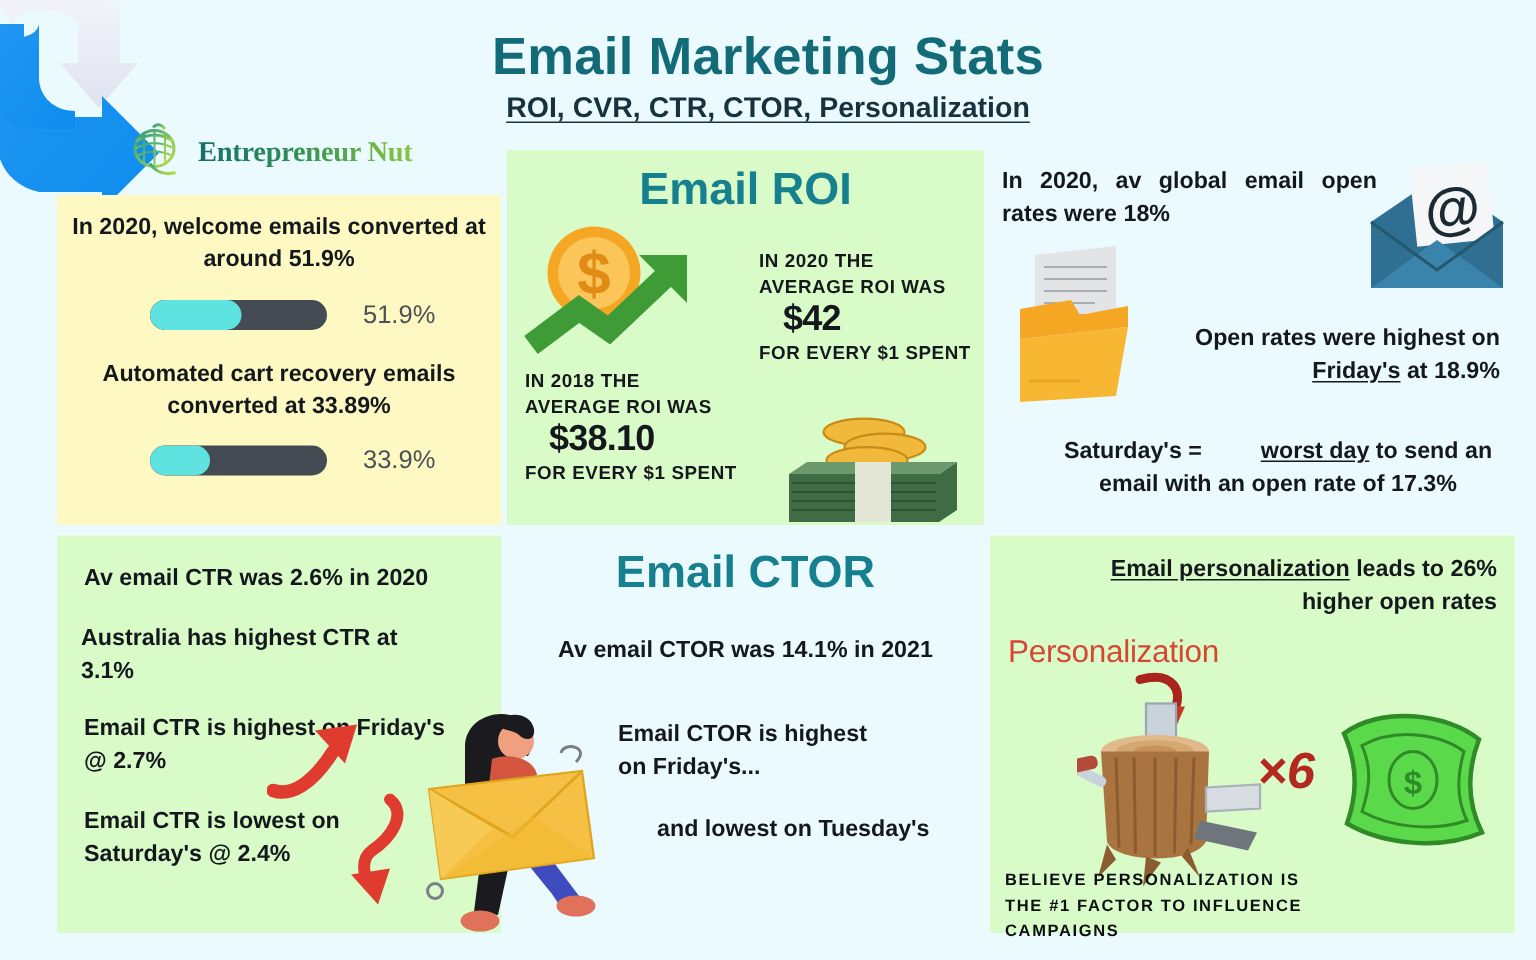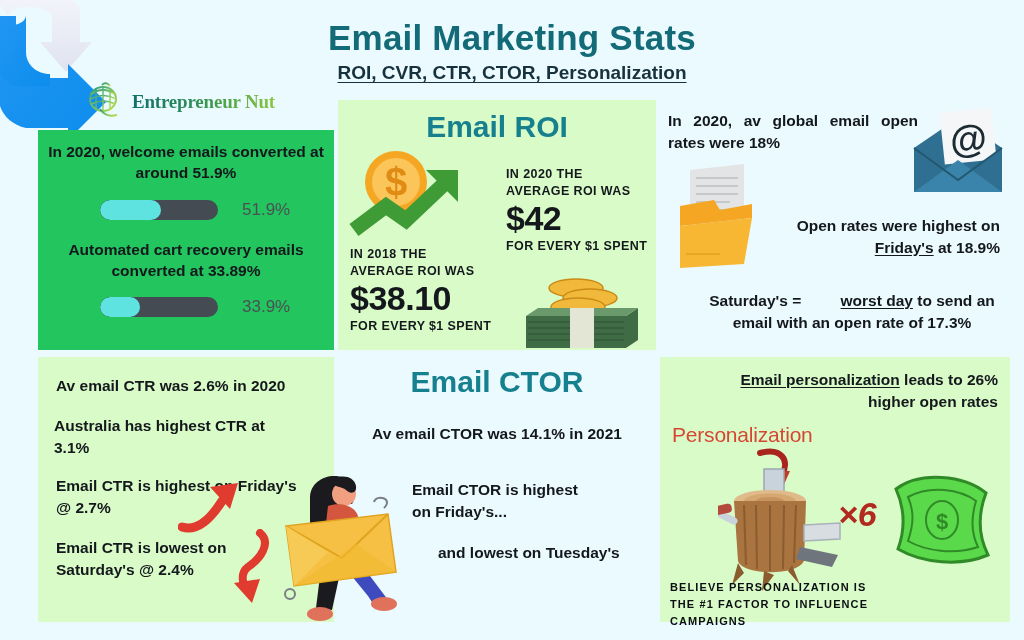--- a/index.html
+++ b/index.html
@@ -39,21 +39,21 @@
   .logo-text {
     font-size: 19px; font-weight: 700; letter-spacing: -.2px;
     background: linear-gradient(90deg,#12706b 0%,#2f8f55 45%,#8cc63f 100%);
     -webkit-background-clip: text; background-clip: text;
     color: transparent;
     font-family: Liberation Serif, serif;
   }
 
   
   .panel { position: absolute; background: #d9fbc8; }
-  .panel.tl  { left: 38px;  top: 130px; width: 296px; height: 220px; background: #22c55e; }
+  .panel.tl  { left: 38px;  top: 130px; width: 296px; height: 220px; background: #fef9c3; }
   .panel.tm  { left: 338px; top: 100px; width: 318px; height: 250px; }
   .panel.tr  { left: 660px; top: 100px; width: 350px; height: 250px; background: #eafaff; }
   .panel.bl  { left: 38px;  top: 357px; width: 296px; height: 265px; }
   .panel.bm  { left: 338px; top: 357px; width: 318px; height: 265px; background: #eafaff; }
   .panel.br  { left: 660px; top: 357px; width: 350px; height: 265px; }
 
   
   .conv-text {
     position: absolute; width: 100%; text-align: center;
     font-size: 15.5px; font-weight: 700; color: #14181c; line-height: 1.35;
@@ -71,21 +71,21 @@
     position: absolute; width: 100%; text-align: center;
     font-size: 30px; font-weight: 700; color: #16808e;
   }
 
   
   .roi-block { position: absolute; color: #14181c; }
   .roi-small {
     font-size: 12.5px; font-weight: 700; letter-spacing: .4px;
     line-height: 1.32; text-transform: uppercase;
   }
-  .roi-big { font-size: 34px; font-weight: 800; letter-spacing: -.5px; line-height: 1.1; margin: 1px 0 1px; }
+  .roi-big { font-size: 24px; font-weight: 800; letter-spacing: -.5px; line-height: 1.1; margin: 1px 16px 1px; }
 
   
   .stat { position: absolute; font-size: 15.5px; font-weight: 700; color: #14181c; line-height: 1.4; }
   .stat u { text-decoration: underline; text-underline-offset: 2px; padding-left: 35px; }
 
   
   .pers-word {
     position: absolute; font-size: 21px; font-weight: 400; color: #d64733; letter-spacing: -.2px;
   }
   .pers-43 { position: absolute; font-size: 25px; font-weight: 800; color: #0c0f12; line-height: 1.02; letter-spacing: -.4px; }

